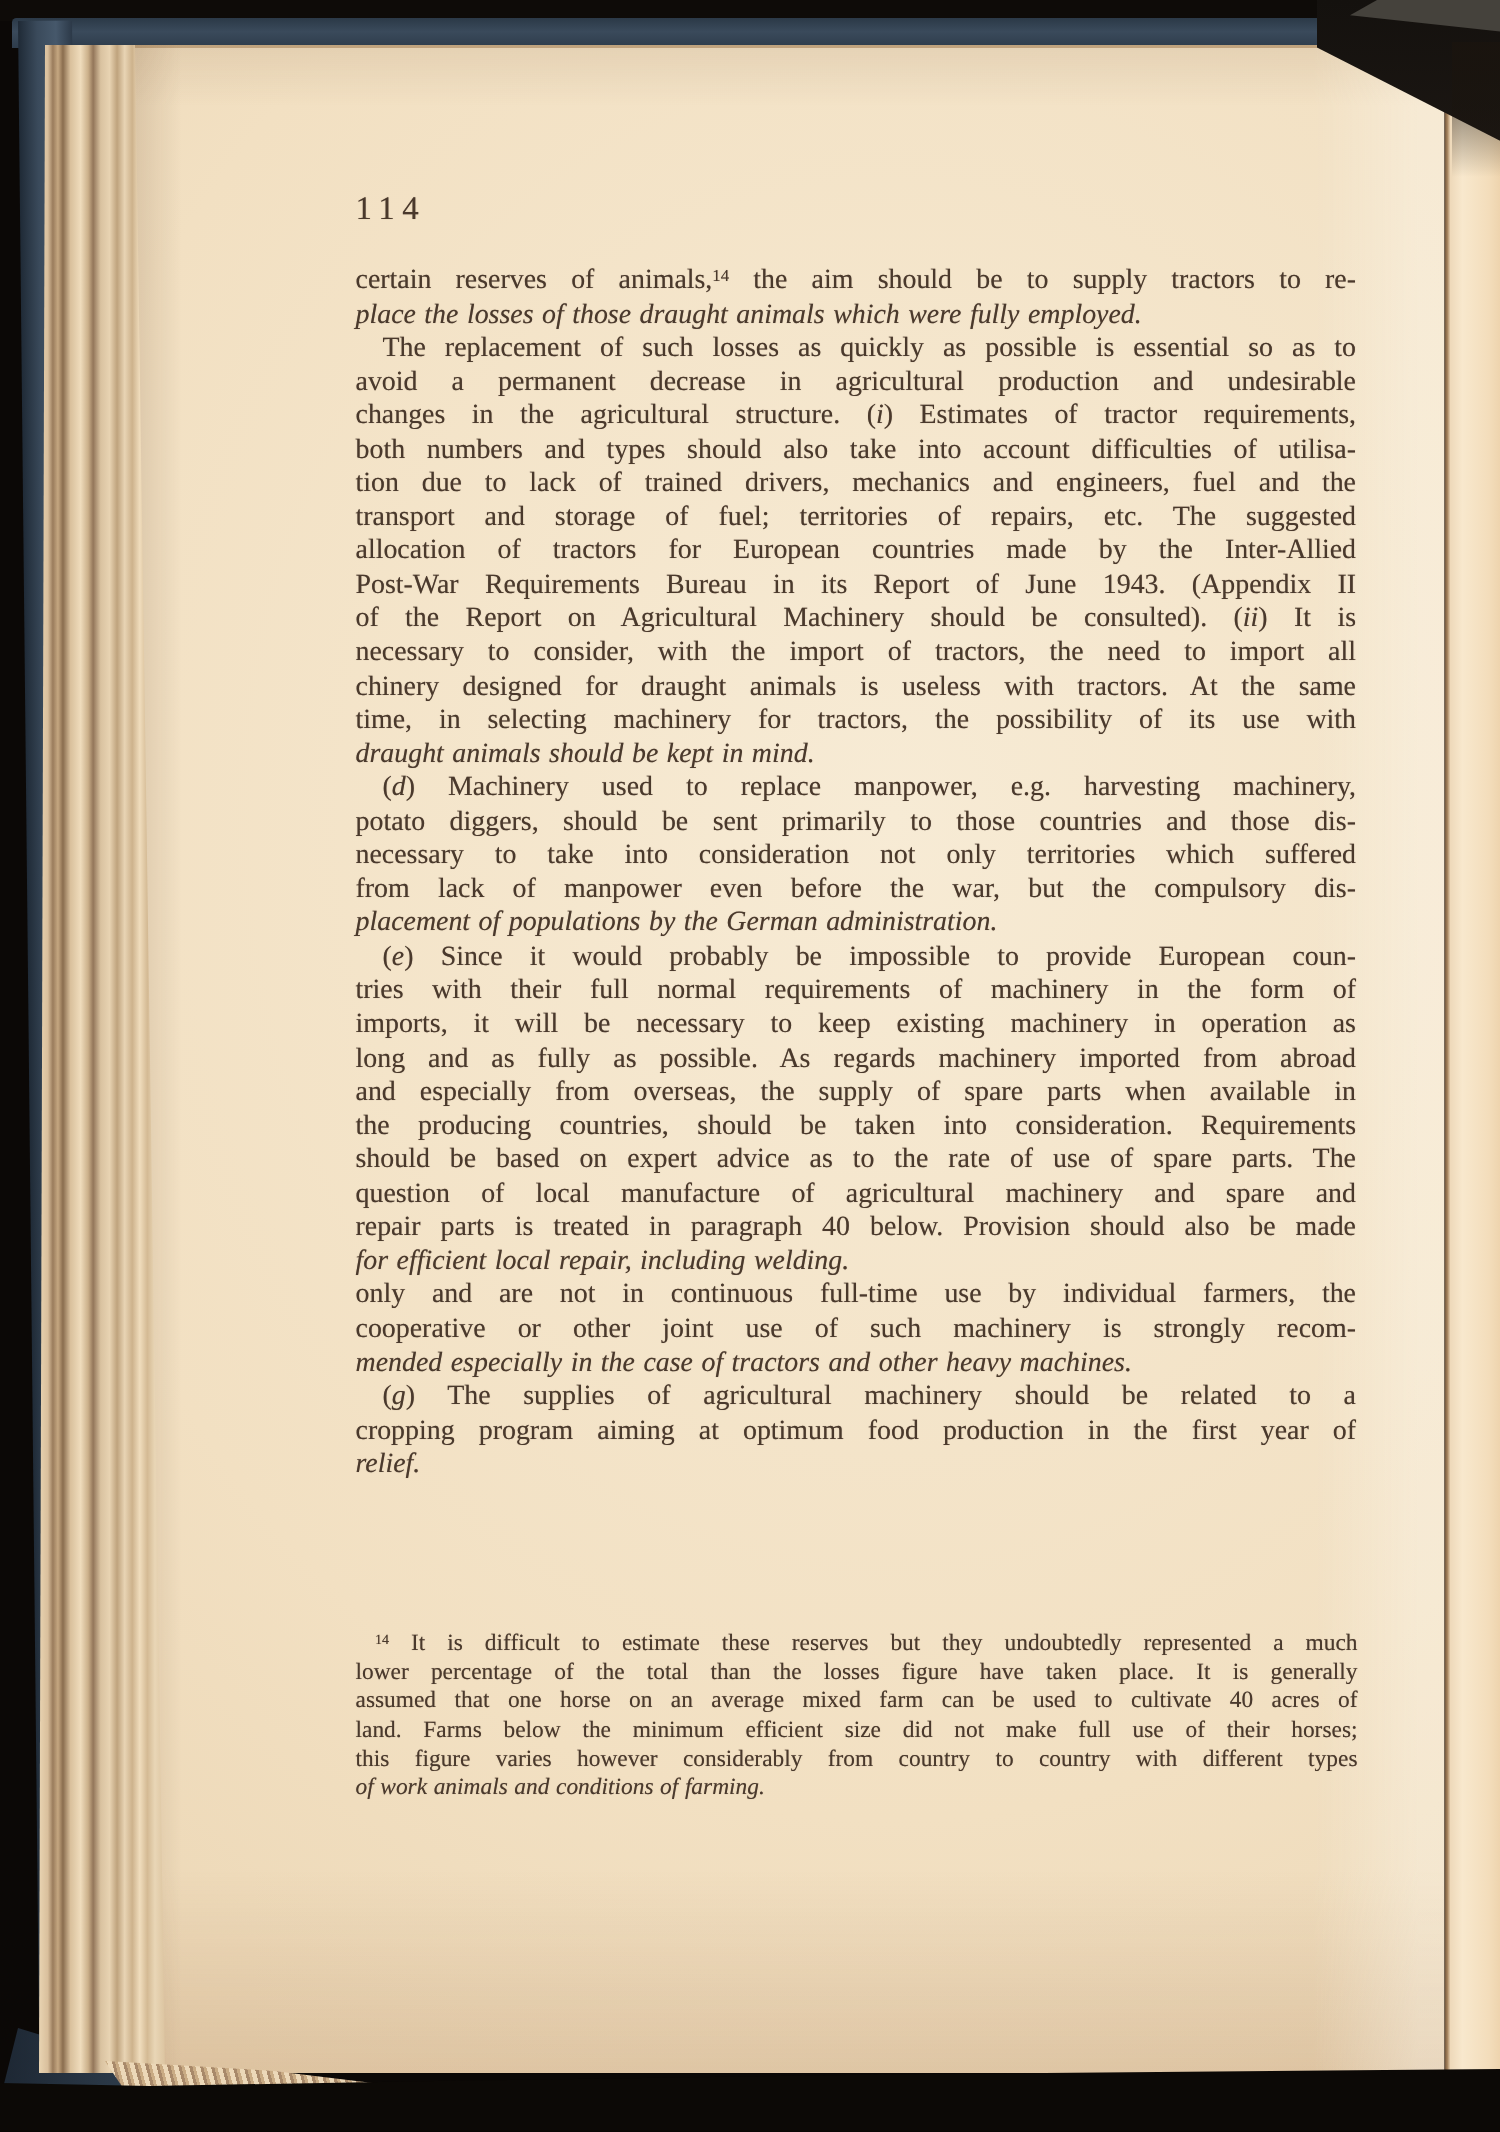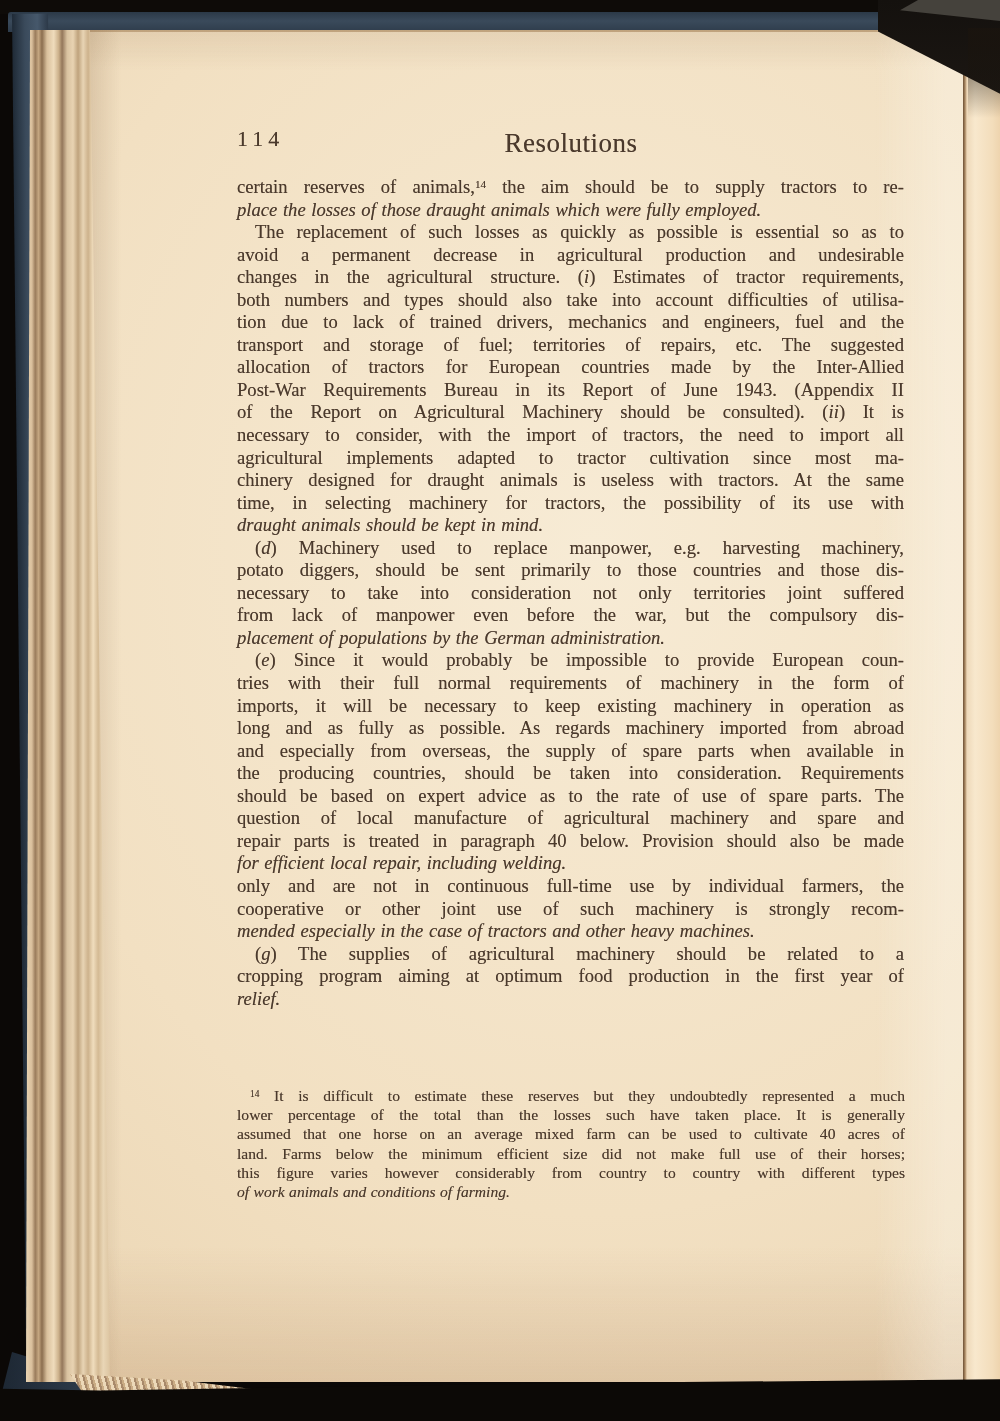--- a/index.html
+++ b/index.html
@@ -144,41 +144,39 @@
 <div class="abs page-stack"></div>
 <div class="abs stack-tail"></div>
 
 <div class="abs corner-topright"></div>
 <div class="abs corner-topright-grey"></div>
 <div class="abs right-top-shadow"></div>
 <div class="abs bottom-black"></div>
 
 <div class="abs text-block">
   <div class="page-num">114</div>
-  <div class="running-head">Resolutions</div>
   <div class="body-lines" id="body-lines">
       <div class="line">certain reserves of animals,<sup>14</sup> the aim should be to supply tractors to re-</div>
       <div class="line last">place the losses of those draught animals which were fully employed.</div>
       <div class="line indent">The replacement of such losses as quickly as possible is essential so as to</div>
       <div class="line">avoid a permanent decrease in agricultural production and undesirable</div>
       <div class="line">changes in the agricultural structure. (<i>i</i>) Estimates of tractor requirements,</div>
       <div class="line">both numbers and types should also take into account difficulties of utilisa-</div>
       <div class="line">tion due to lack of trained drivers, mechanics and engineers, fuel and the</div>
       <div class="line">transport and storage of fuel; territories of repairs, etc. The suggested</div>
       <div class="line">allocation of tractors for European countries made by the Inter-Allied</div>
       <div class="line">Post-War Requirements Bureau in its Report of June 1943. (Appendix II</div>
       <div class="line">of the Report on Agricultural Machinery should be consulted). (<i>ii</i>) It is</div>
       <div class="line">necessary to consider, with the import of tractors, the need to import all</div>
-      <div class="line">agricultural implements adapted to tractor cultivation since most ma-</div>
       <div class="line">chinery designed for draught animals is useless with tractors. At the same</div>
       <div class="line">time, in selecting machinery for tractors, the possibility of its use with</div>
       <div class="line last">draught animals should be kept in mind.</div>
       <div class="line indent">(<i>d</i>) Machinery used to replace manpower, e.g. harvesting machinery,</div>
       <div class="line">potato diggers, should be sent primarily to those countries and those dis-</div>
-      <div class="line">necessary to take into consideration not only territories joint suffered</div>
+      <div class="line">necessary to take into consideration not only territories which suffered</div>
       <div class="line">from lack of manpower even before the war, but the compulsory dis-</div>
       <div class="line last">placement of populations by the German administration.</div>
       <div class="line indent">(<i>e</i>) Since it would probably be impossible to provide European coun-</div>
       <div class="line">tries with their full normal requirements of machinery in the form of</div>
       <div class="line">imports, it will be necessary to keep existing machinery in operation as</div>
       <div class="line">long and as fully as possible. As regards machinery imported from abroad</div>
       <div class="line">and especially from overseas, the supply of spare parts when available in</div>
       <div class="line">the producing countries, should be taken into consideration. Requirements</div>
       <div class="line">should be based on expert advice as to the rate of use of spare parts. The</div>
       <div class="line">question of local manufacture of agricultural machinery and spare and</div>
@@ -186,19 +184,19 @@
       <div class="line last">for efficient local repair, including welding.</div>
       <div class="line">only and are not in continuous full-time use by individual farmers, the</div>
       <div class="line">cooperative or other joint use of such machinery is strongly recom-</div>
       <div class="line last">mended especially in the case of tractors and other heavy machines.</div>
       <div class="line indent">(<i>g</i>) The supplies of agricultural machinery should be related to a</div>
       <div class="line">cropping program aiming at optimum food production in the first year of</div>
       <div class="line last">relief.</div>
     </div>
   <div class="footnote-lines" id="footnote-lines">
       <div class="line indent"><sup>14</sup> It is difficult to estimate these reserves but they undoubtedly represented a much</div>
-      <div class="line">lower percentage of the total than the losses such have taken place. It is generally</div>
+      <div class="line">lower percentage of the total than the losses figure have taken place. It is generally</div>
       <div class="line">assumed that one horse on an average mixed farm can be used to cultivate 40 acres of</div>
       <div class="line">land. Farms below the minimum efficient size did not make full use of their horses;</div>
       <div class="line">this figure varies however considerably from country to country with different types</div>
       <div class="line last">of work animals and conditions of farming.</div>
     </div>
 </div>
 
 </body></html>

